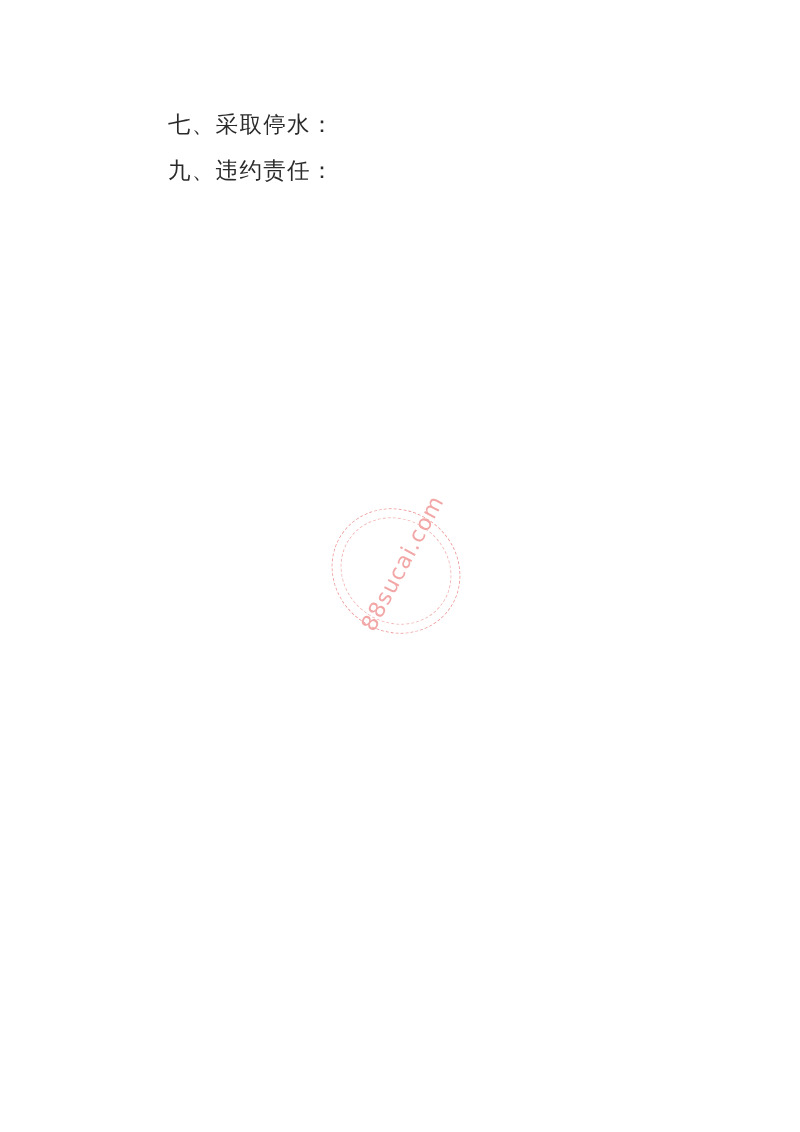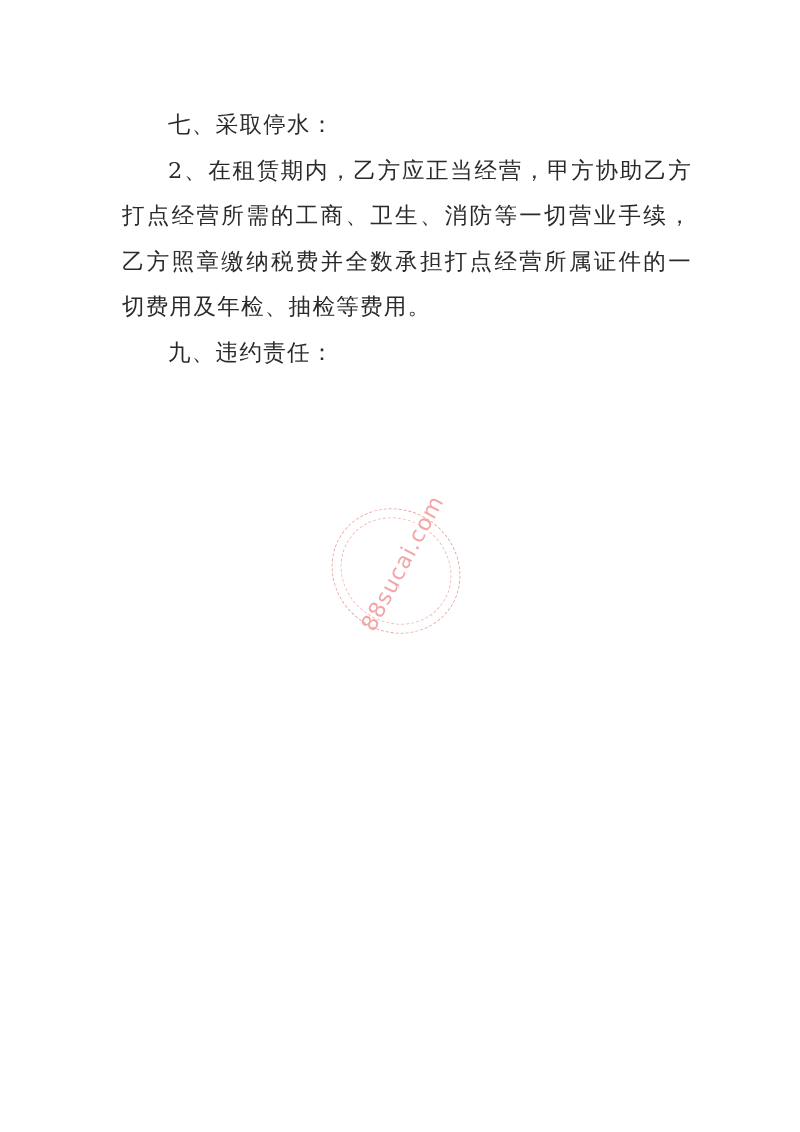--- a/index.html
+++ b/index.html
@@ -33,21 +33,20 @@
   }
 </style>
 </head>
 <body>
 
 <div class="page">
 
   <p class="para indent">七、采取停水：</p>
 
 
-  <p class="para indent">2、在租赁期内，乙方应正当经营，甲方协助乙方打点经营所需的工商、卫生、消防等一切营业手续，乙方照章缴纳税费并全数承担打点经营所属证件的一切费用及年检、抽检等费用。</p>
 
 
 
   <p class="para indent">九、违约责任：</p>
 </div>
 
 <div class="watermark"></div>
 <div class="wm-text">88sucai.com</div>
 
 </body></html>

